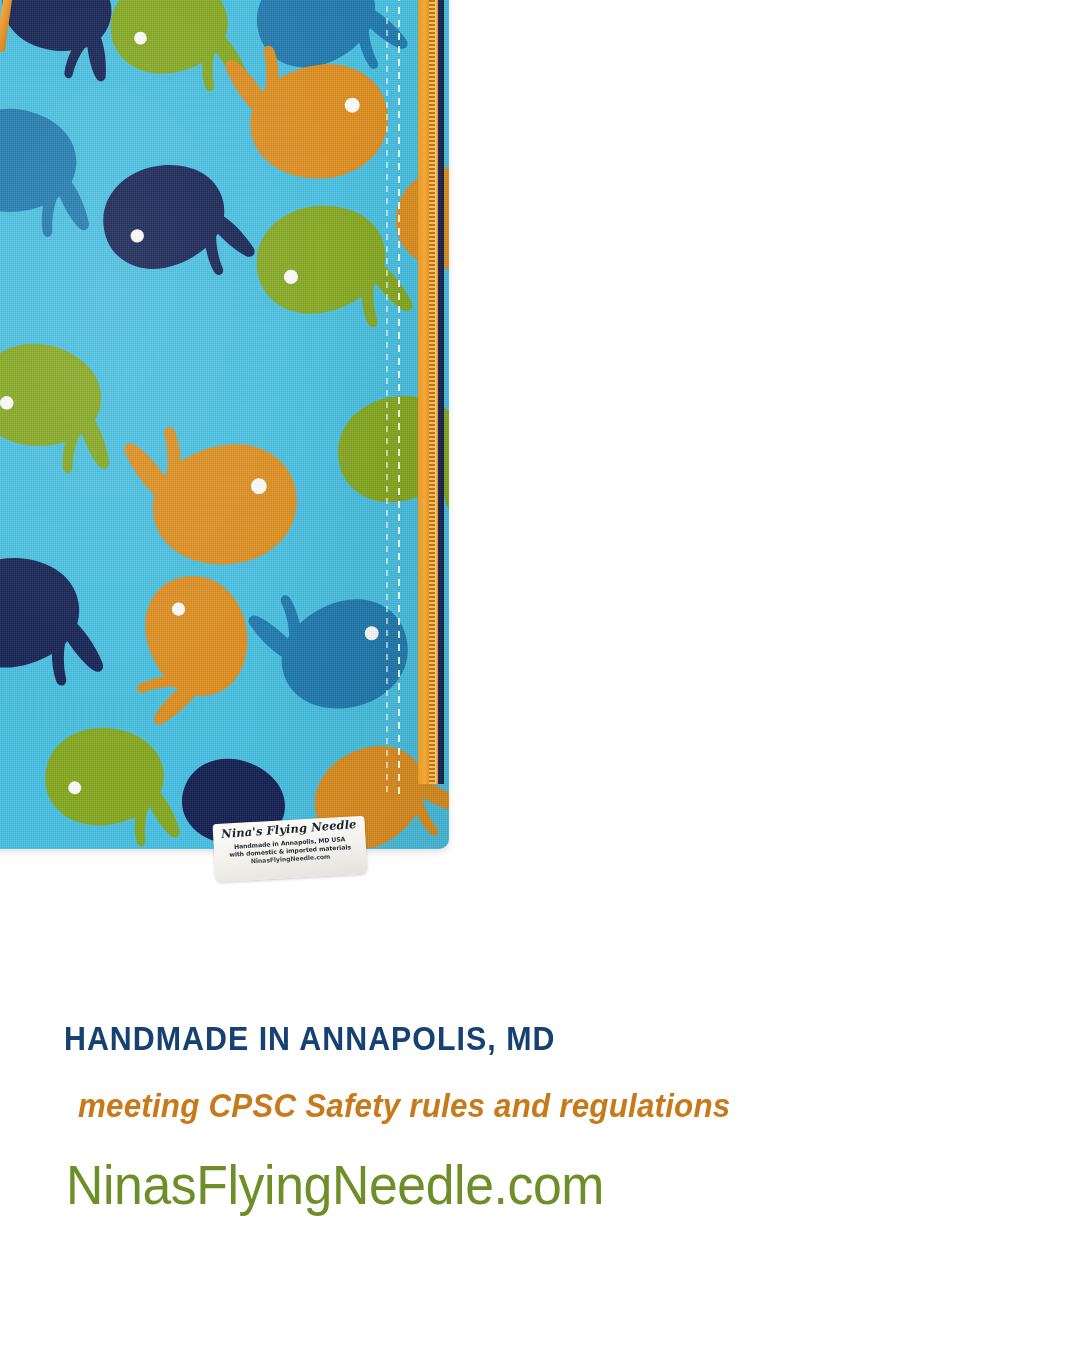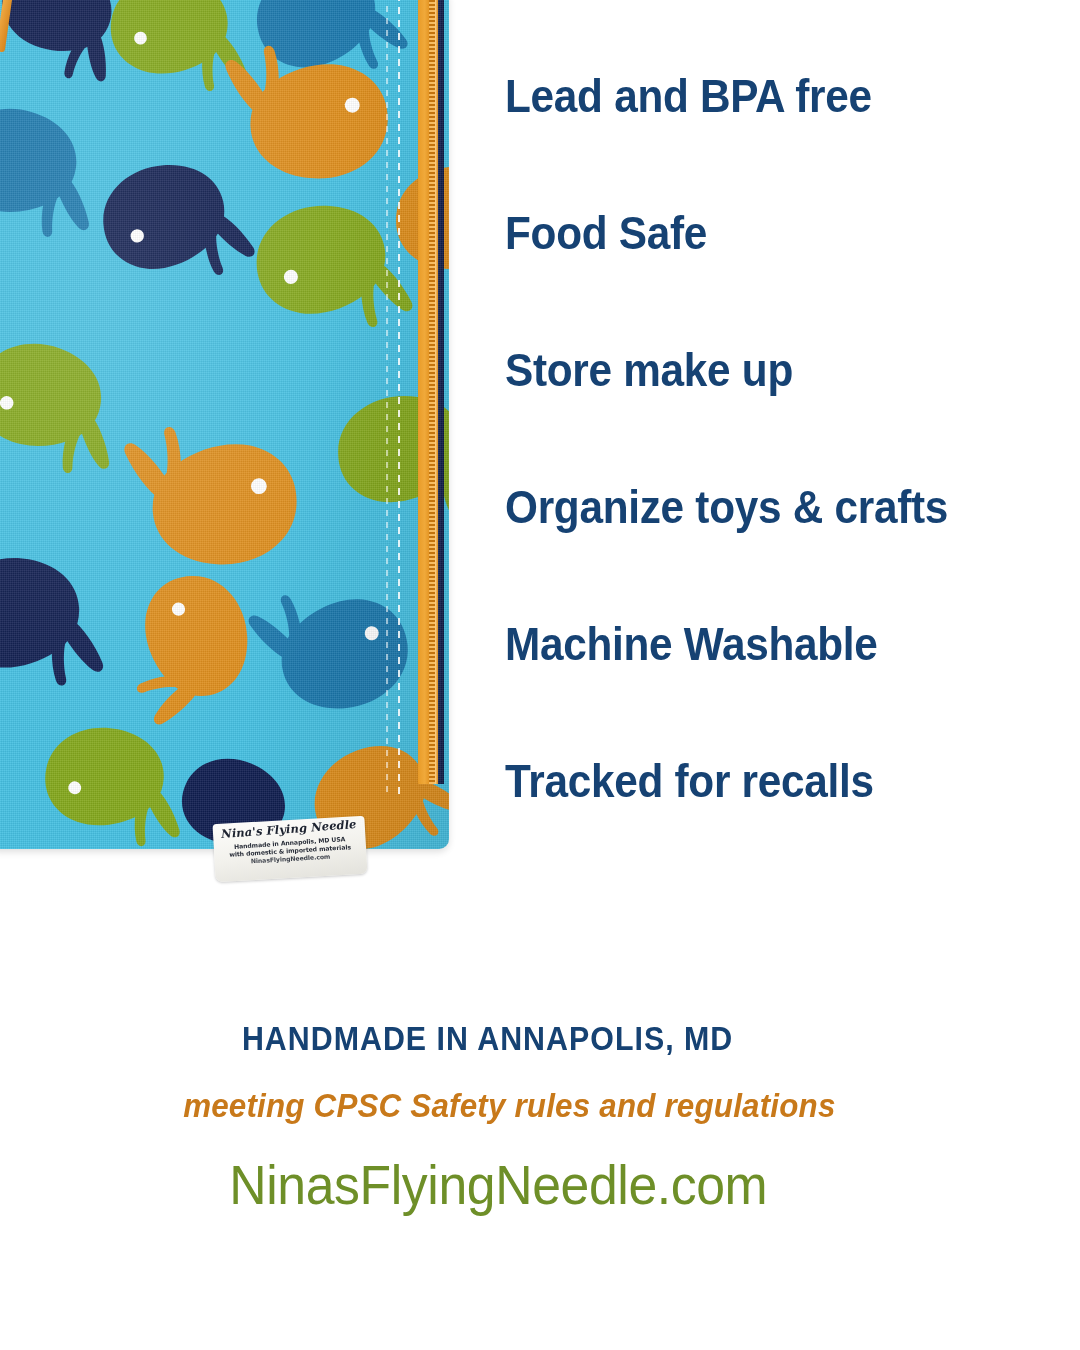--- a/index.html
+++ b/index.html
@@ -198,24 +198,23 @@
     margin-bottom: 90px;
     white-space: nowrap;
     transform: scaleX(0.90);
     transform-origin: left center;
   }
   .feature-item:last-child { margin-bottom: 0; }
 
   
   .footer {
     position: absolute;
-    left: 46px;
+    left: 64px;
     top: 1022px;
     width: 960px;
-    text-align: center;
   }
   .footer-headline {
     font-family: "Liberation Sans Narrow", "Liberation Sans", sans-serif;
     font-weight: 700;
     font-size: 33px;
     line-height: 1;
     color: #164273;
     letter-spacing: 1.1px;
     transform: scaleX(0.92);
     transform-origin: left center;
@@ -393,28 +392,20 @@
       <div class="brand-script">Nina's Flying Needle</div>
       <div class="care-lines">
         <div>Handmade in Annapolis, MD USA</div>
         <div>with domestic &amp; imported materials</div>
         <div>NinasFlyingNeedle.com</div>
       </div>
     </div>
 
   </div>
 
-  <div class="features">
-    <div class="feature-item">Lead and BPA free</div>
-    <div class="feature-item">Food Safe</div>
-    <div class="feature-item">Store make up</div>
-    <div class="feature-item">Organize toys &amp; crafts</div>
-    <div class="feature-item">Machine Washable</div>
-    <div class="feature-item">Tracked for recalls</div>
-  </div>
 
   <div class="footer">
     <div class="footer-headline">HANDMADE IN ANNAPOLIS, MD</div>
     <div class="footer-sub">meeting CPSC Safety rules and regulations</div>
     <div class="footer-url">NinasFlyingNeedle.com</div>
   </div>
 
 </div>
 
 </body></html>

